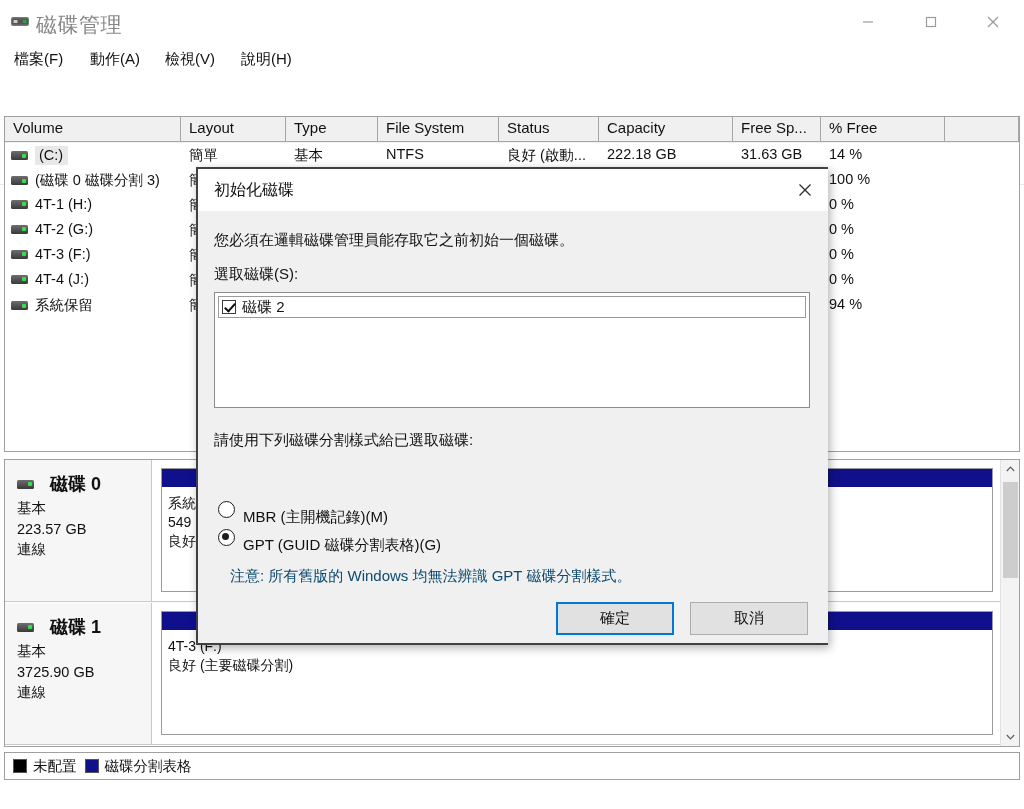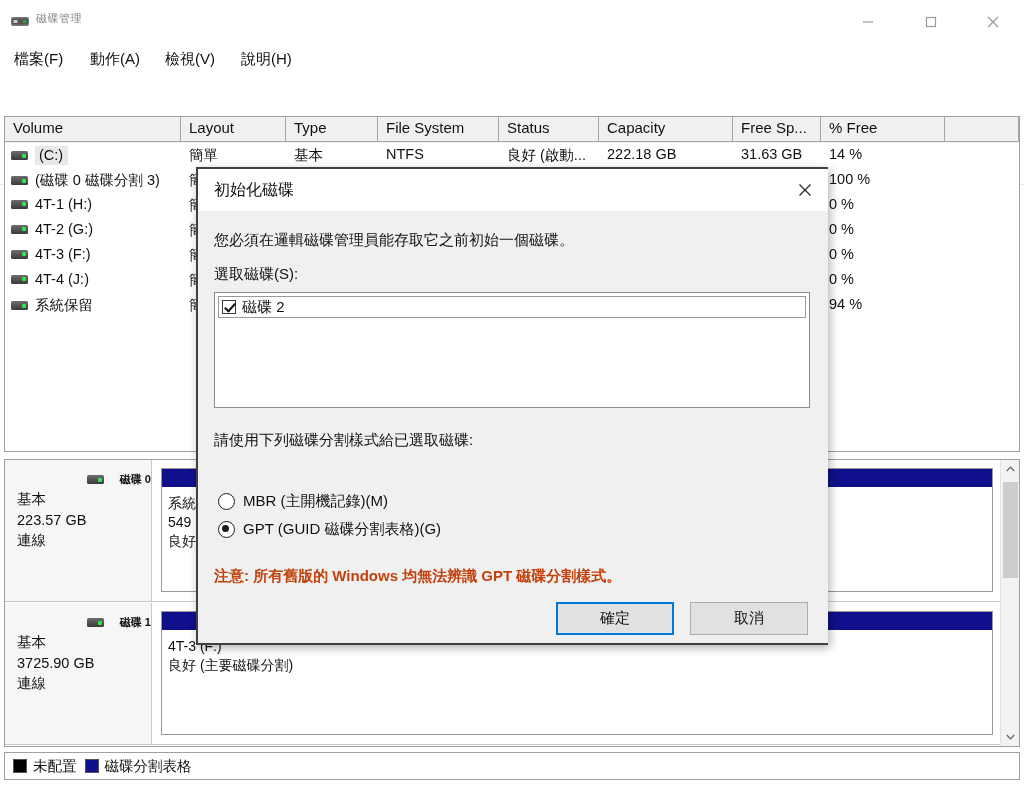--- a/index.html
+++ b/index.html
@@ -8,21 +8,21 @@
     background:#ffffff;
     font-family:"Liberation Sans","DejaVu Sans",sans-serif;
     font-size:14px;color:#000;
     -webkit-font-smoothing:antialiased;
   }
   .app{position:relative;width:1024px;height:809px;background:#fff;}
 
   
   .titlebar{position:absolute;left:0;top:0;width:1024px;height:44px;background:#ffffff;}
   .tb-icon{position:absolute;left:10px;top:12px;width:20px;height:18px;}
-  .tb-title{position:absolute;left:36px;top:11px;font-size:11px;color:#888;letter-spacing:.5px;}
+  .tb-title{position:absolute;left:36px;top:11px;font-size:21px;color:#888;letter-spacing:.5px;}
   .wbtn{position:absolute;top:0;width:46px;height:44px;cursor:default;}
   .wbtn svg{position:absolute;left:50%;top:50%;transform:translate(-50%,-50%);}
   #btn-min{left:845px;}
   #btn-max{left:908px;}
   #btn-close{left:970px;}
 
   
   .menubar{position:absolute;left:0;top:44px;width:880px;height:30px;background:#fff;}
   .menu-item{position:absolute;top:4px;font-size:15px;color:#111;padding:2px 6px;cursor:default;}
 
@@ -54,21 +54,21 @@
   
   .splitter{position:absolute;left:4px;top:454px;width:1016px;height:5px;background:#fff;}
 
   
   .lower{position:absolute;left:4px;top:459px;width:1016px;height:288px;
          border:1px solid #a0a0a0;box-sizing:border-box;background:#fff;overflow:hidden;}
   .dpane{position:absolute;left:0;width:996px;height:142px;box-sizing:border-box;
          border-bottom:1px solid #c8c8c8;background:#fff;}
   .dinfo{position:absolute;left:0;top:0;width:147px;height:141px;box-sizing:border-box;
          border-right:1px solid #c8c8c8;background:#f6f6f6;padding:12px 0 0 12px;}
-  .dinfo .dtitle{display:flex;align-items:center;gap:16px;font-size:11px;font-weight:bold;color:#111;justify-content:flex-end;}
+  .dinfo .dtitle{display:flex;align-items:center;gap:16px;font-size:18px;font-weight:bold;color:#111;}
   .dinfo .dline{font-size:14.5px;color:#111;margin-top:3px;}
   .parts{position:absolute;left:148px;top:0;right:0;height:141px;padding:8px 8px 0 8px;
          box-sizing:border-box;display:flex;gap:6px;}
   .part{position:relative;box-sizing:border-box;border:1px solid #9a9a9a;background:#fff;height:124px;}
   .part .pbar{height:18px;background:#10108c;border-bottom:1px solid #fff;}
   .part .pbody{padding:6px 5px 0 6px;font-size:14px;line-height:19px;color:#111;
                white-space:nowrap;overflow:hidden;}
 
   
   .vscroll{position:absolute;right:0;top:0;width:19px;height:286px;background:#f3f3f3;
@@ -105,24 +105,24 @@
       position:relative;flex:0 0 auto;}
   .cb.checked:after{content:"";position:absolute;left:4px;top:0px;width:4px;height:9px;
                     border:solid #111;border-width:0 2px 2px 0;transform:rotate(42deg);}
   .lb-item .lbl{font-size:15px;color:#111;}
   .style-label{position:absolute;left:16px;top:220px;font-size:15px;color:#111;}
   .radio-row{position:absolute;left:20px;display:flex;align-items:center;gap:8px;cursor:default;}
   .rb{width:15px;height:15px;border:1.6px solid #1d1d1d;border-radius:50%;background:#fff;
       position:relative;flex:0 0 auto;}
   .rb.sel:after{content:"";position:absolute;left:3px;top:3px;width:7px;height:7px;
                 border-radius:50%;background:#1d1d1d;}
-  .radio-row .rlbl{font-size:15px;color:#111;}
+  .radio-row .rlbl{font-size:15px;color:#111;margin-top:16px;}
   #radio-mbr{top:281px;}
   #radio-gpt{top:309px;}
-  .dlg-note{position:absolute;left:16px;top:356px;font-size:15px;color:#c2410c;font-weight:bold;}
+  .dlg-note{position:absolute;left:32px;top:356px;font-size:15px;color:#0c4a6e;}
   .dlg-footer{position:absolute;left:0;bottom:0;width:630px;height:46px;background:#f0f0f0;}
   .dbtn{position:absolute;top:5px;width:118px;height:33px;background:#e1e1e1;
         border:1px solid #adadad;box-sizing:border-box;font-size:15px;color:#111;
         display:flex;align-items:center;justify-content:center;cursor:default;
         font-family:"Liberation Sans","DejaVu Sans",sans-serif;}
   .dbtn.default{border:2px solid #0078d7;background:#e1e1e1;}
   #btn-ok{left:358px;}
   #btn-cancel{left:492px;}
 </style>
 </head>

